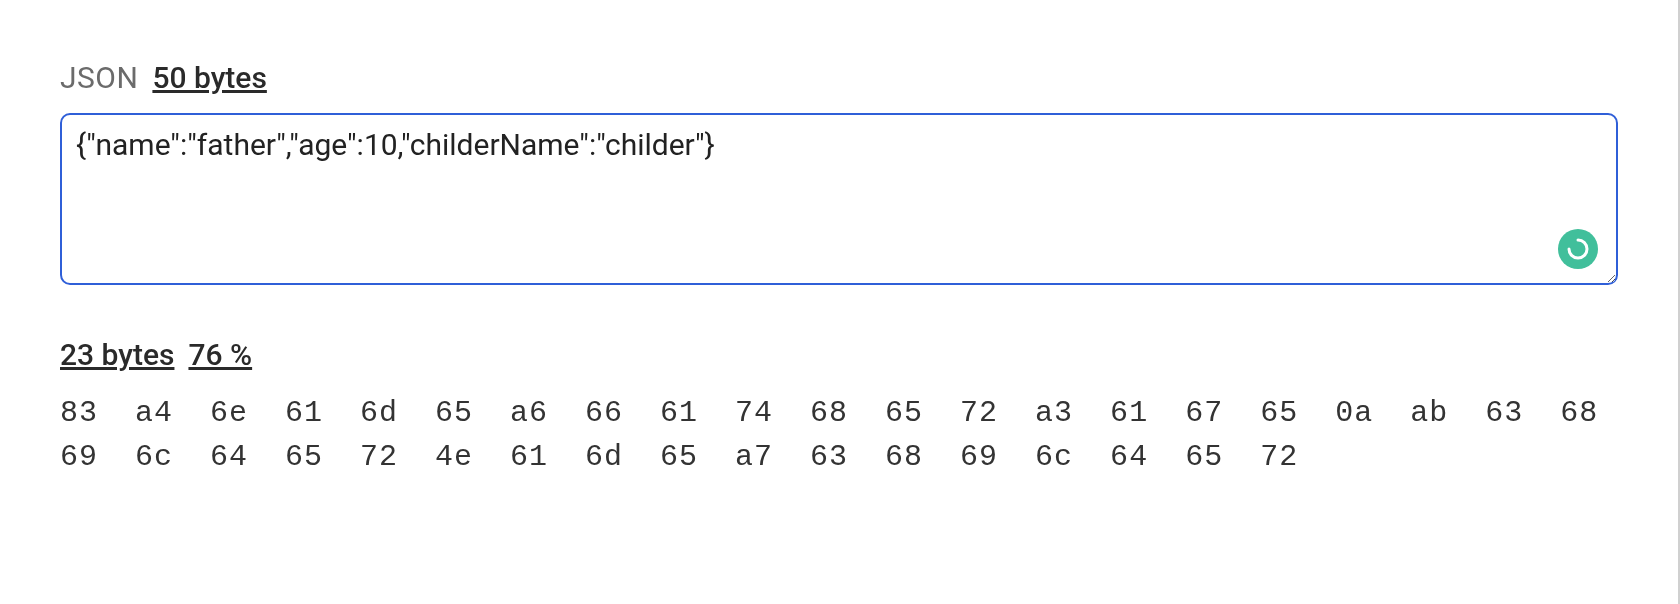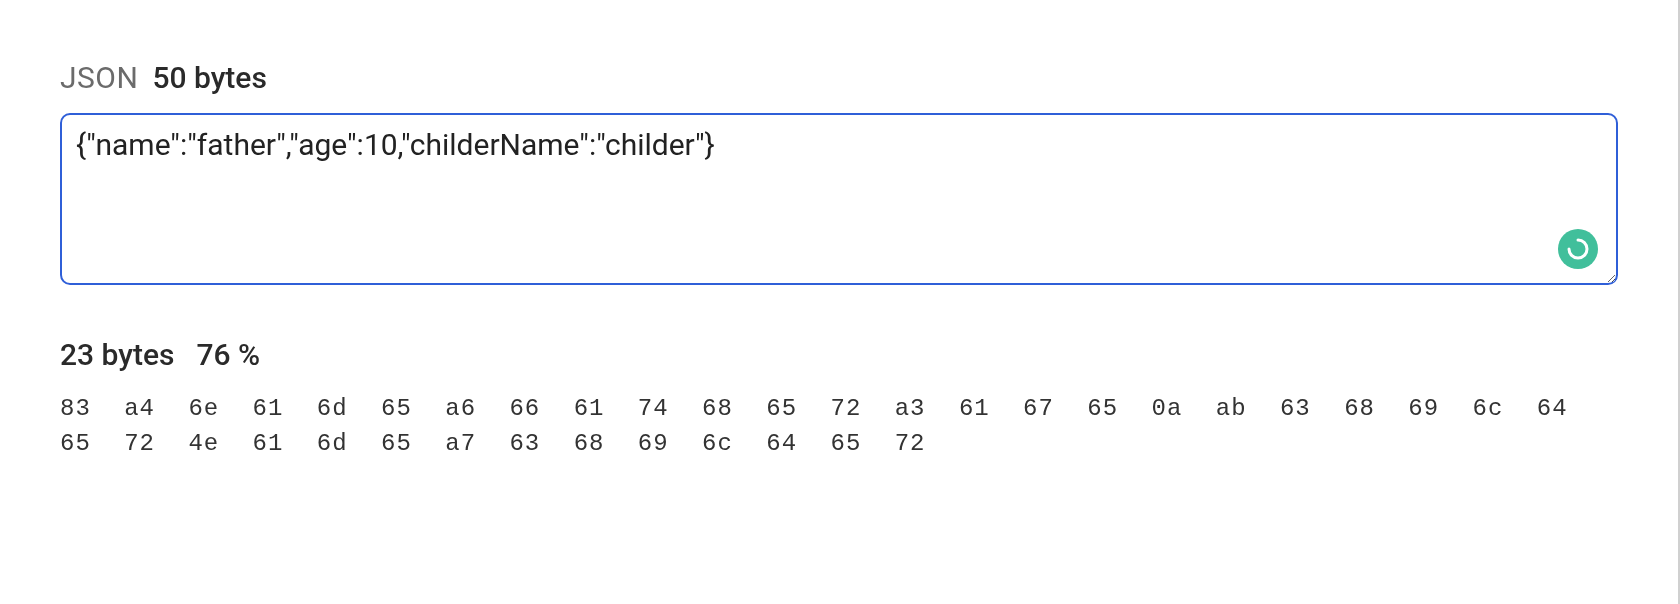--- a/index.html
+++ b/index.html
@@ -28,23 +28,23 @@
   .section-title {
     font-size: 30px;
     font-weight: 400;
     color: #6b6b6b;
     letter-spacing: 0.5px;
   }
   .section-meta {
     font-size: 30px;
     font-weight: 500;
     color: #2a2a2a;
+    text-decoration: underline;
   }
   .section-meta.secondary {
-    margin-left: 8px;
   }
   .json-box-wrap {
     position: relative;
     margin-bottom: 48px;
   }
   textarea.json-box {
     box-sizing: border-box;
     width: 100%;
     height: 172px;
     font-family: -apple-system, BlinkMacSystemFont, "Segoe UI", Roboto, "Helvetica Neue", Arial, sans-serif;
@@ -69,21 +69,21 @@
     display: flex;
     align-items: center;
     justify-content: center;
   }
   .status-badge svg {
     width: 24px;
     height: 24px;
   }
   .hex-output {
     font-family: ui-monospace, SFMono-Regular, Menlo, Consolas, "Liberation Mono", monospace;
-    font-size: 24px;
+    font-size: 30px;
     line-height: 1.45;
     letter-spacing: 1px;
     word-spacing: 18px;
     color: #333;
     white-space: pre-wrap;
     margin-top: 20px;
   }
 </style>
 </head>
 <body>

